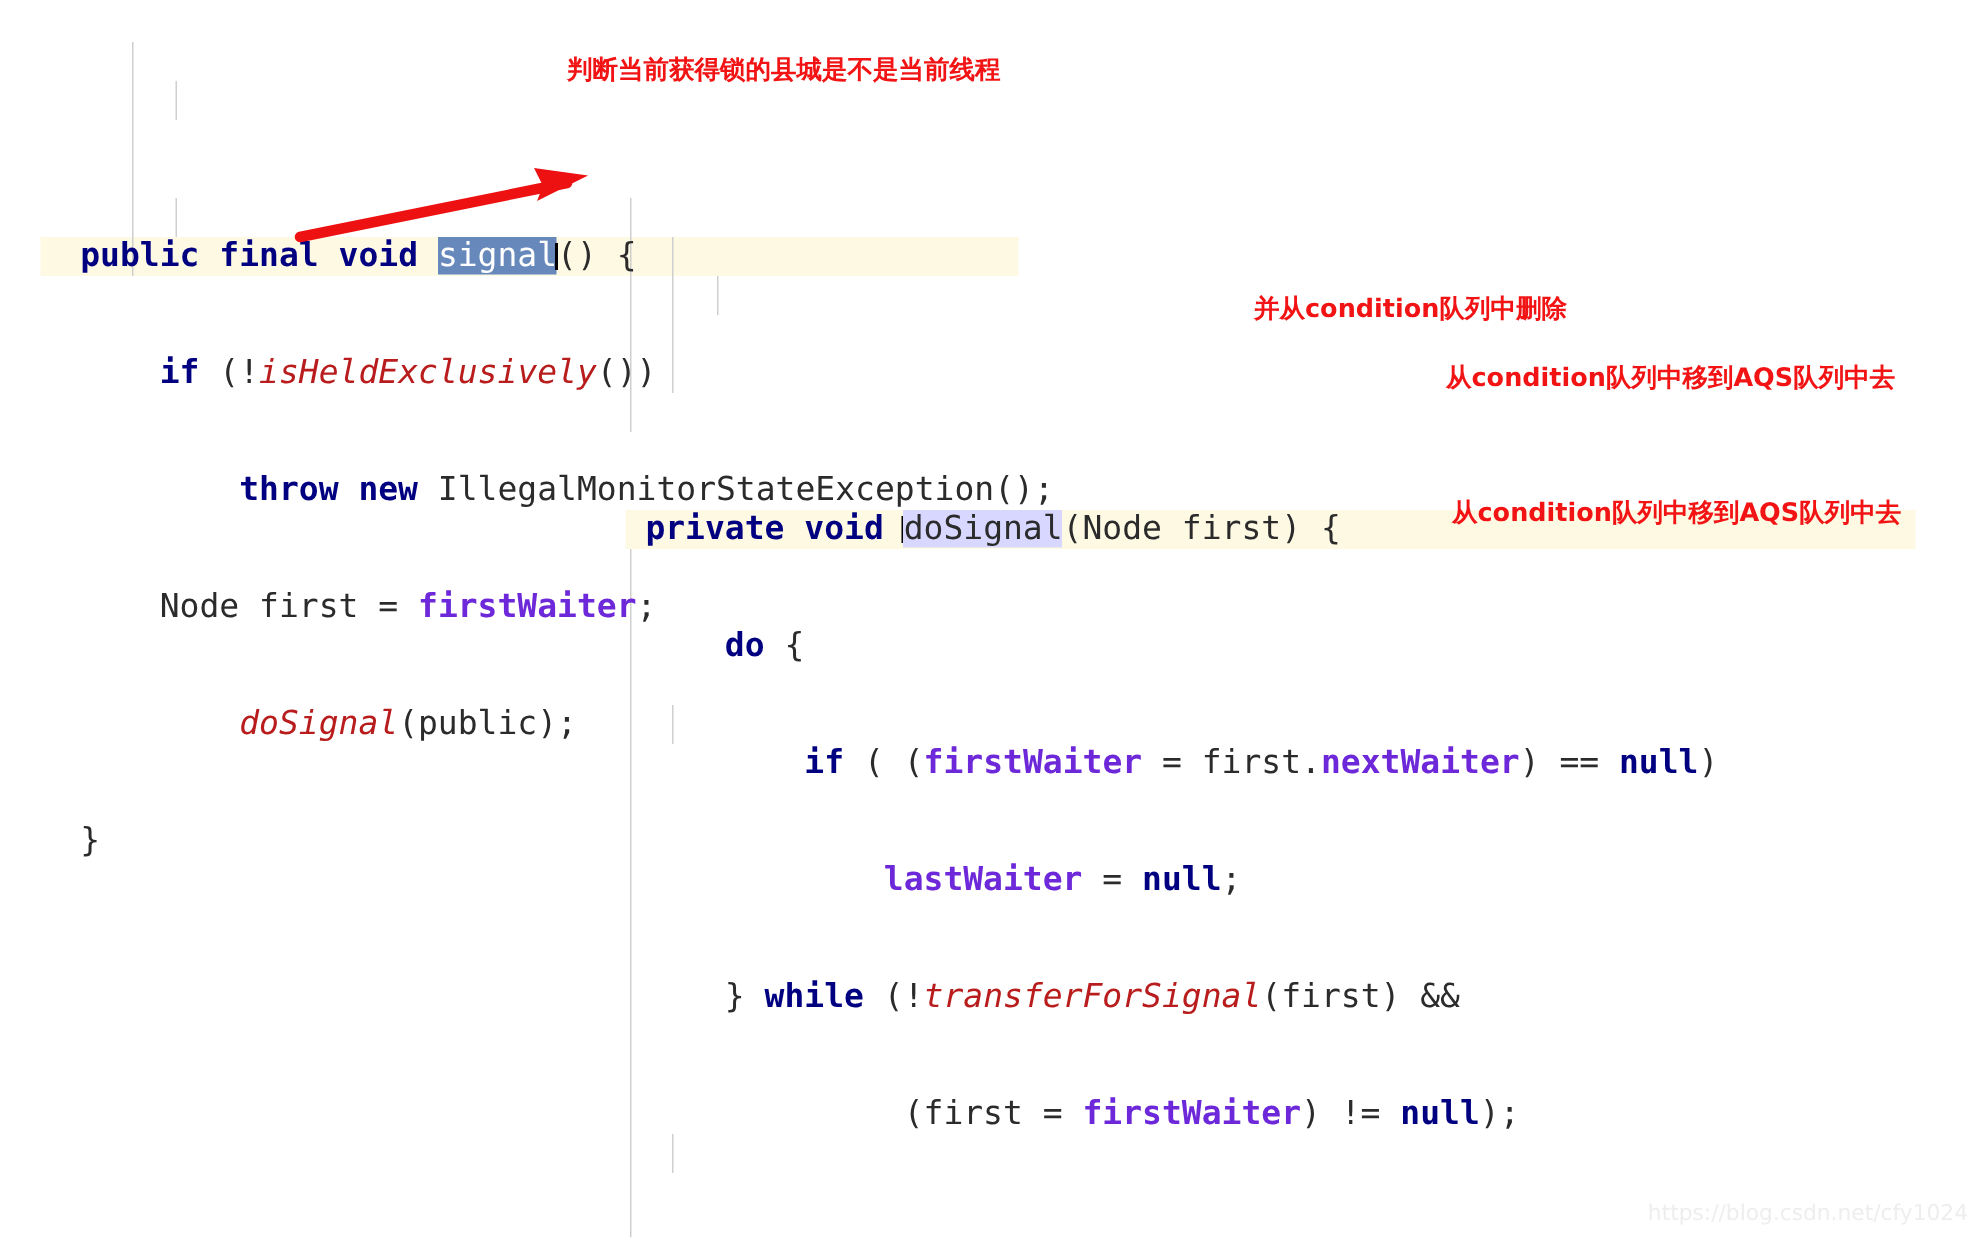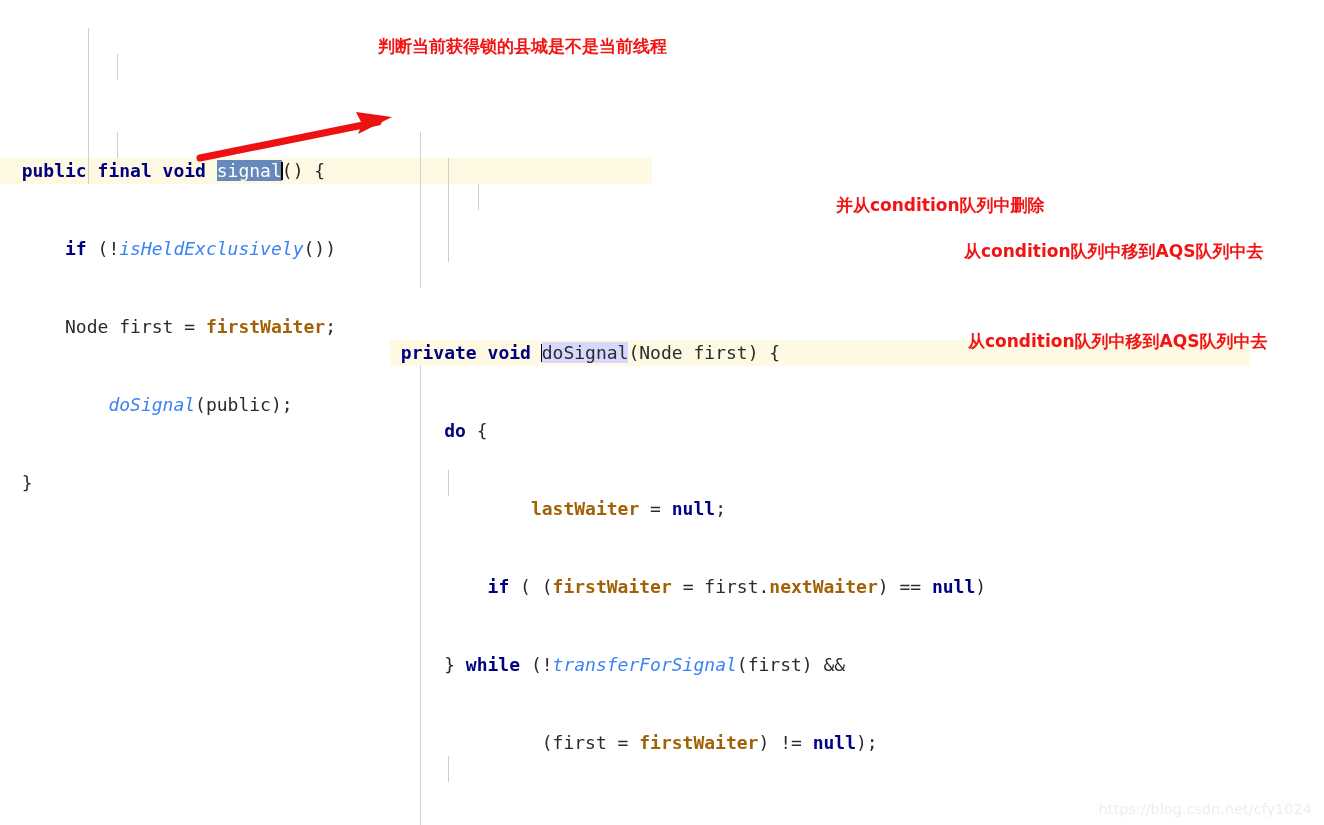--- a/index.html
+++ b/index.html
@@ -13,46 +13,47 @@
     height: 825px;
     background: #ffffff;
     overflow: hidden;
     font-family: "DejaVu Sans Mono", "Liberation Mono", monospace;
   }
 
   
   .panel {
     position: absolute;
     font-family: "DejaVu Sans Mono", "Liberation Mono", monospace;
-    font-size: 18px;
+    font-size: 22px;
     line-height: 26px;
     white-space: pre;
     color: #3a3a3a;
+    padding-left: 27px;
   }
   #panel-left  { left: 0px;   top: 2px;   width: 660px; }
   #panel-right { left: 390px; top: 106px; width: 900px; }
 
   .line {
     position: relative;
     height: 26px;
     white-space: pre;
   }
   .line.hl {
     background: #fdf9e3;
   }
   #panel-left .line.hl  { width: 652px; }
   #panel-right .line.hl { width: 860px; }
 
   .code { position: relative; z-index: 2; }
 
   
   .kw      { color: #000080; font-weight: bold; }
   .plain   { color: #2b2b2b; }
-  .field   { color: #a16207; font-weight: bold; text-align: center; }
-  .meth    { color: #3b82f6; font-style: italic; }
+  .field   { color: #6d28d9; font-weight: bold; text-align: center; }
+  .meth    { color: #b91c1c; font-style: italic; }
   .sel     { background: #6688bb; color: #ffffff; }
   .sel2    { background: #d7d7ff; color: #2b2b2b; }
   .caret   { display: inline-block; width: 2px; height: 18px; background: #000; vertical-align: -3px; margin: 0 -1px; }
 
   
   .guide {
     position: absolute;
     width: 1px;
     background: #cfcfcf;
     z-index: 1;
@@ -90,37 +91,38 @@
 
 <div id="root">
 
   <div id="panel-left" class="panel">
     <div class="guide" style="left:88px; top:26px; height:156px;"></div>
     <div class="guide" style="left:117px; top:52px; height:26px;"></div>
     <div class="guide" style="left:117px; top:130px; height:26px;"></div>
 
     <div class="line hl"><span class="code"><span class="plain">  </span><span class="kw">public final void </span><span class="sel">signal</span><span class="caret"></span><span class="plain">() {</span></span></div>
     <div class="line"><span class="code"><span class="plain">      </span><span class="kw">if </span><span class="plain">(!</span><span class="meth">isHeldExclusively</span><span class="plain">())</span></span></div>
+    <div class="line"><span class="code"><span class="plain">          </span><span class="kw">throw new </span><span class="plain">IllegalMonitorStateException();</span></span></div>
     <div class="line"><span class="code"><span class="plain">      Node first = </span><span class="field">firstWaiter</span><span class="plain">;</span></span></div>
     <div class="line"><span class="code"><span class="plain">          </span><span class="meth">doSignal</span><span class="plain">(public);</span></span></div>
     <div class="line"><span class="code"><span class="plain">  }</span></span></div>
   </div>
 
   <div id="panel-right" class="panel">
     <div class="guide" style="left:30px; top:26px; height:156px;"></div>
     <div class="guide" style="left:30px; top:260px; height:468px;"></div>
     <div class="guide" style="left:58px; top:52px; height:104px;"></div>
     <div class="guide" style="left:88px; top:78px; height:26px;"></div>
     <div class="guide" style="left:58px; top:364px; height:26px;"></div>
     <div class="guide" style="left:58px; top:650px; height:26px;"></div>
 
     <div class="line hl"><span class="code"><span class="plain"> </span><span class="kw">private void </span><span class="caret"></span><span class="sel2">doSignal</span><span class="plain">(Node first) {</span></span></div>
     <div class="line"><span class="code"><span class="plain">     </span><span class="kw">do </span><span class="plain">{</span></span></div>
+    <div class="line"><span class="code"><span class="plain">         </span><span class="kw">if </span><span class="plain">( (</span><span class="field">firstWaiter</span><span class="plain"> = first.</span><span class="field">nextWaiter</span><span class="plain">) == </span><span class="kw">null</span><span class="plain">)</span></span></div>
     <div class="line"><span class="code"><span class="plain">             </span><span class="field">lastWaiter</span><span class="plain"> = </span><span class="kw">null</span><span class="plain">;</span></span></div>
-    <div class="line"><span class="code"><span class="plain">         </span><span class="kw">if </span><span class="plain">( (</span><span class="field">firstWaiter</span><span class="plain"> = first.</span><span class="field">nextWaiter</span><span class="plain">) == </span><span class="kw">null</span><span class="plain">)</span></span></div>
     <div class="line"><span class="code"><span class="plain">     } </span><span class="kw">while </span><span class="plain">(!</span><span class="meth">transferForSignal</span><span class="plain">(first) &amp;&amp;</span></span></div>
     <div class="line"><span class="code"><span class="plain">              (first = </span><span class="field">firstWaiter</span><span class="plain">) != </span><span class="kw">null</span><span class="plain">);</span></span></div>
     
     
     
     
     
     
     
     

